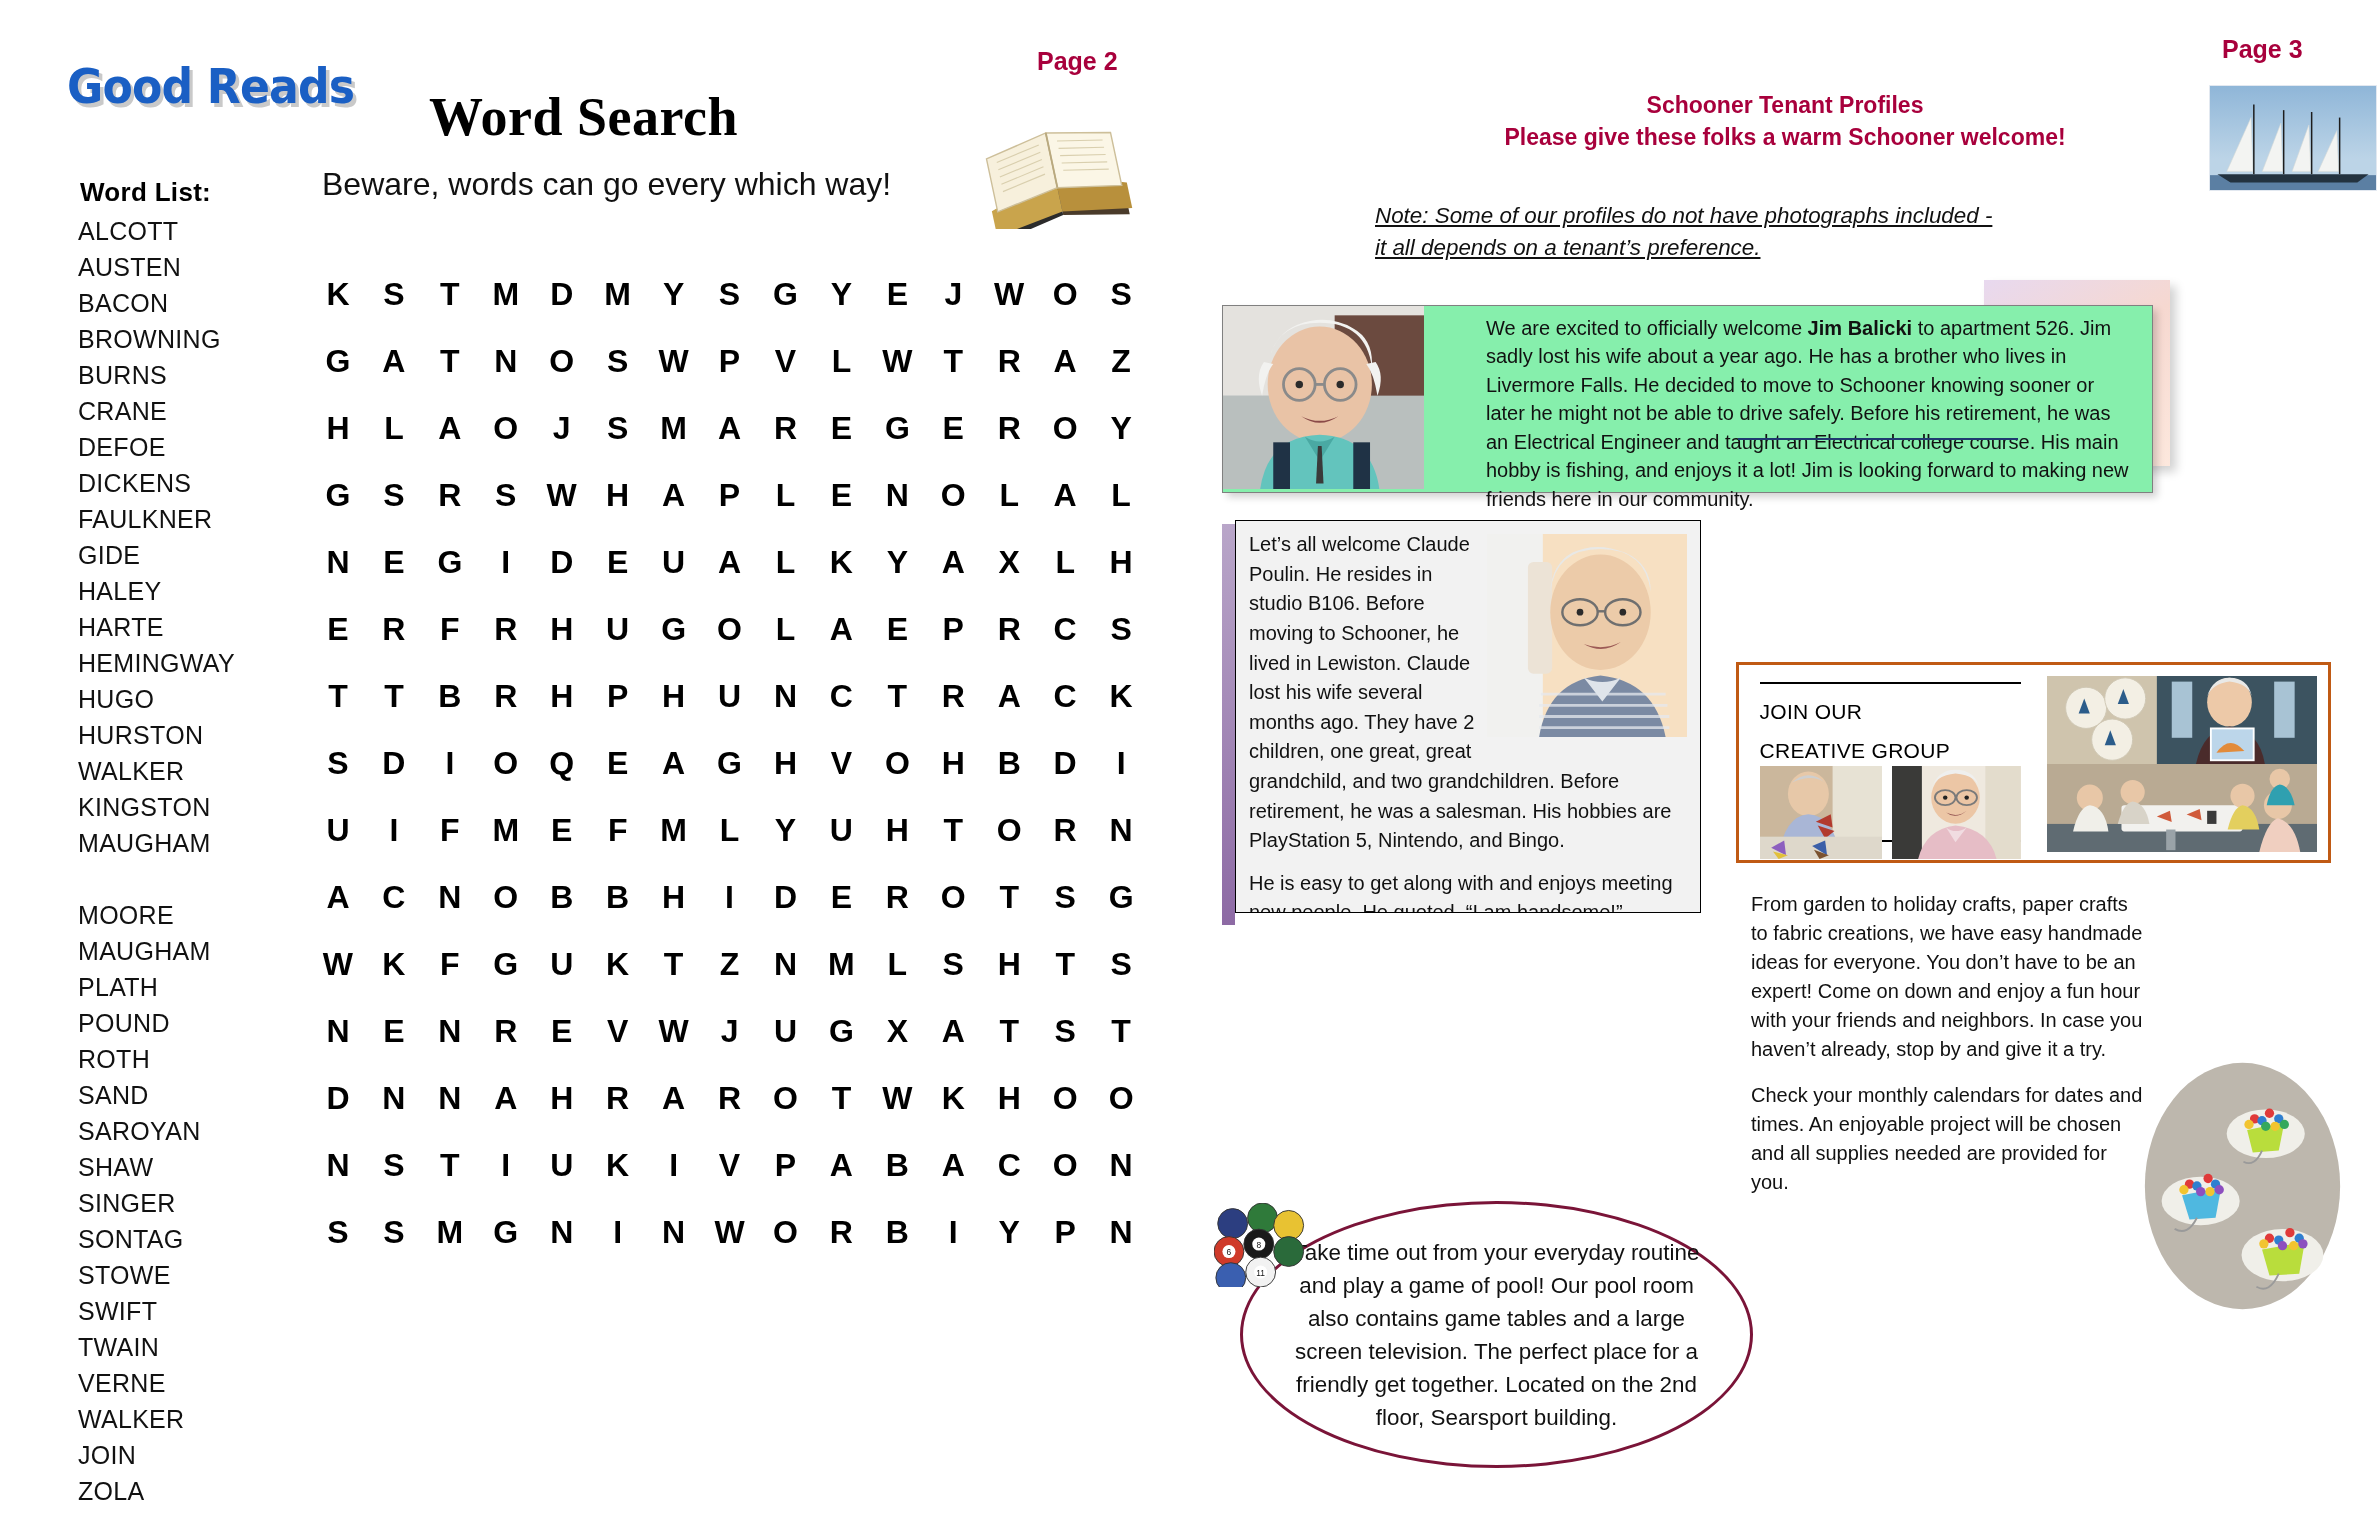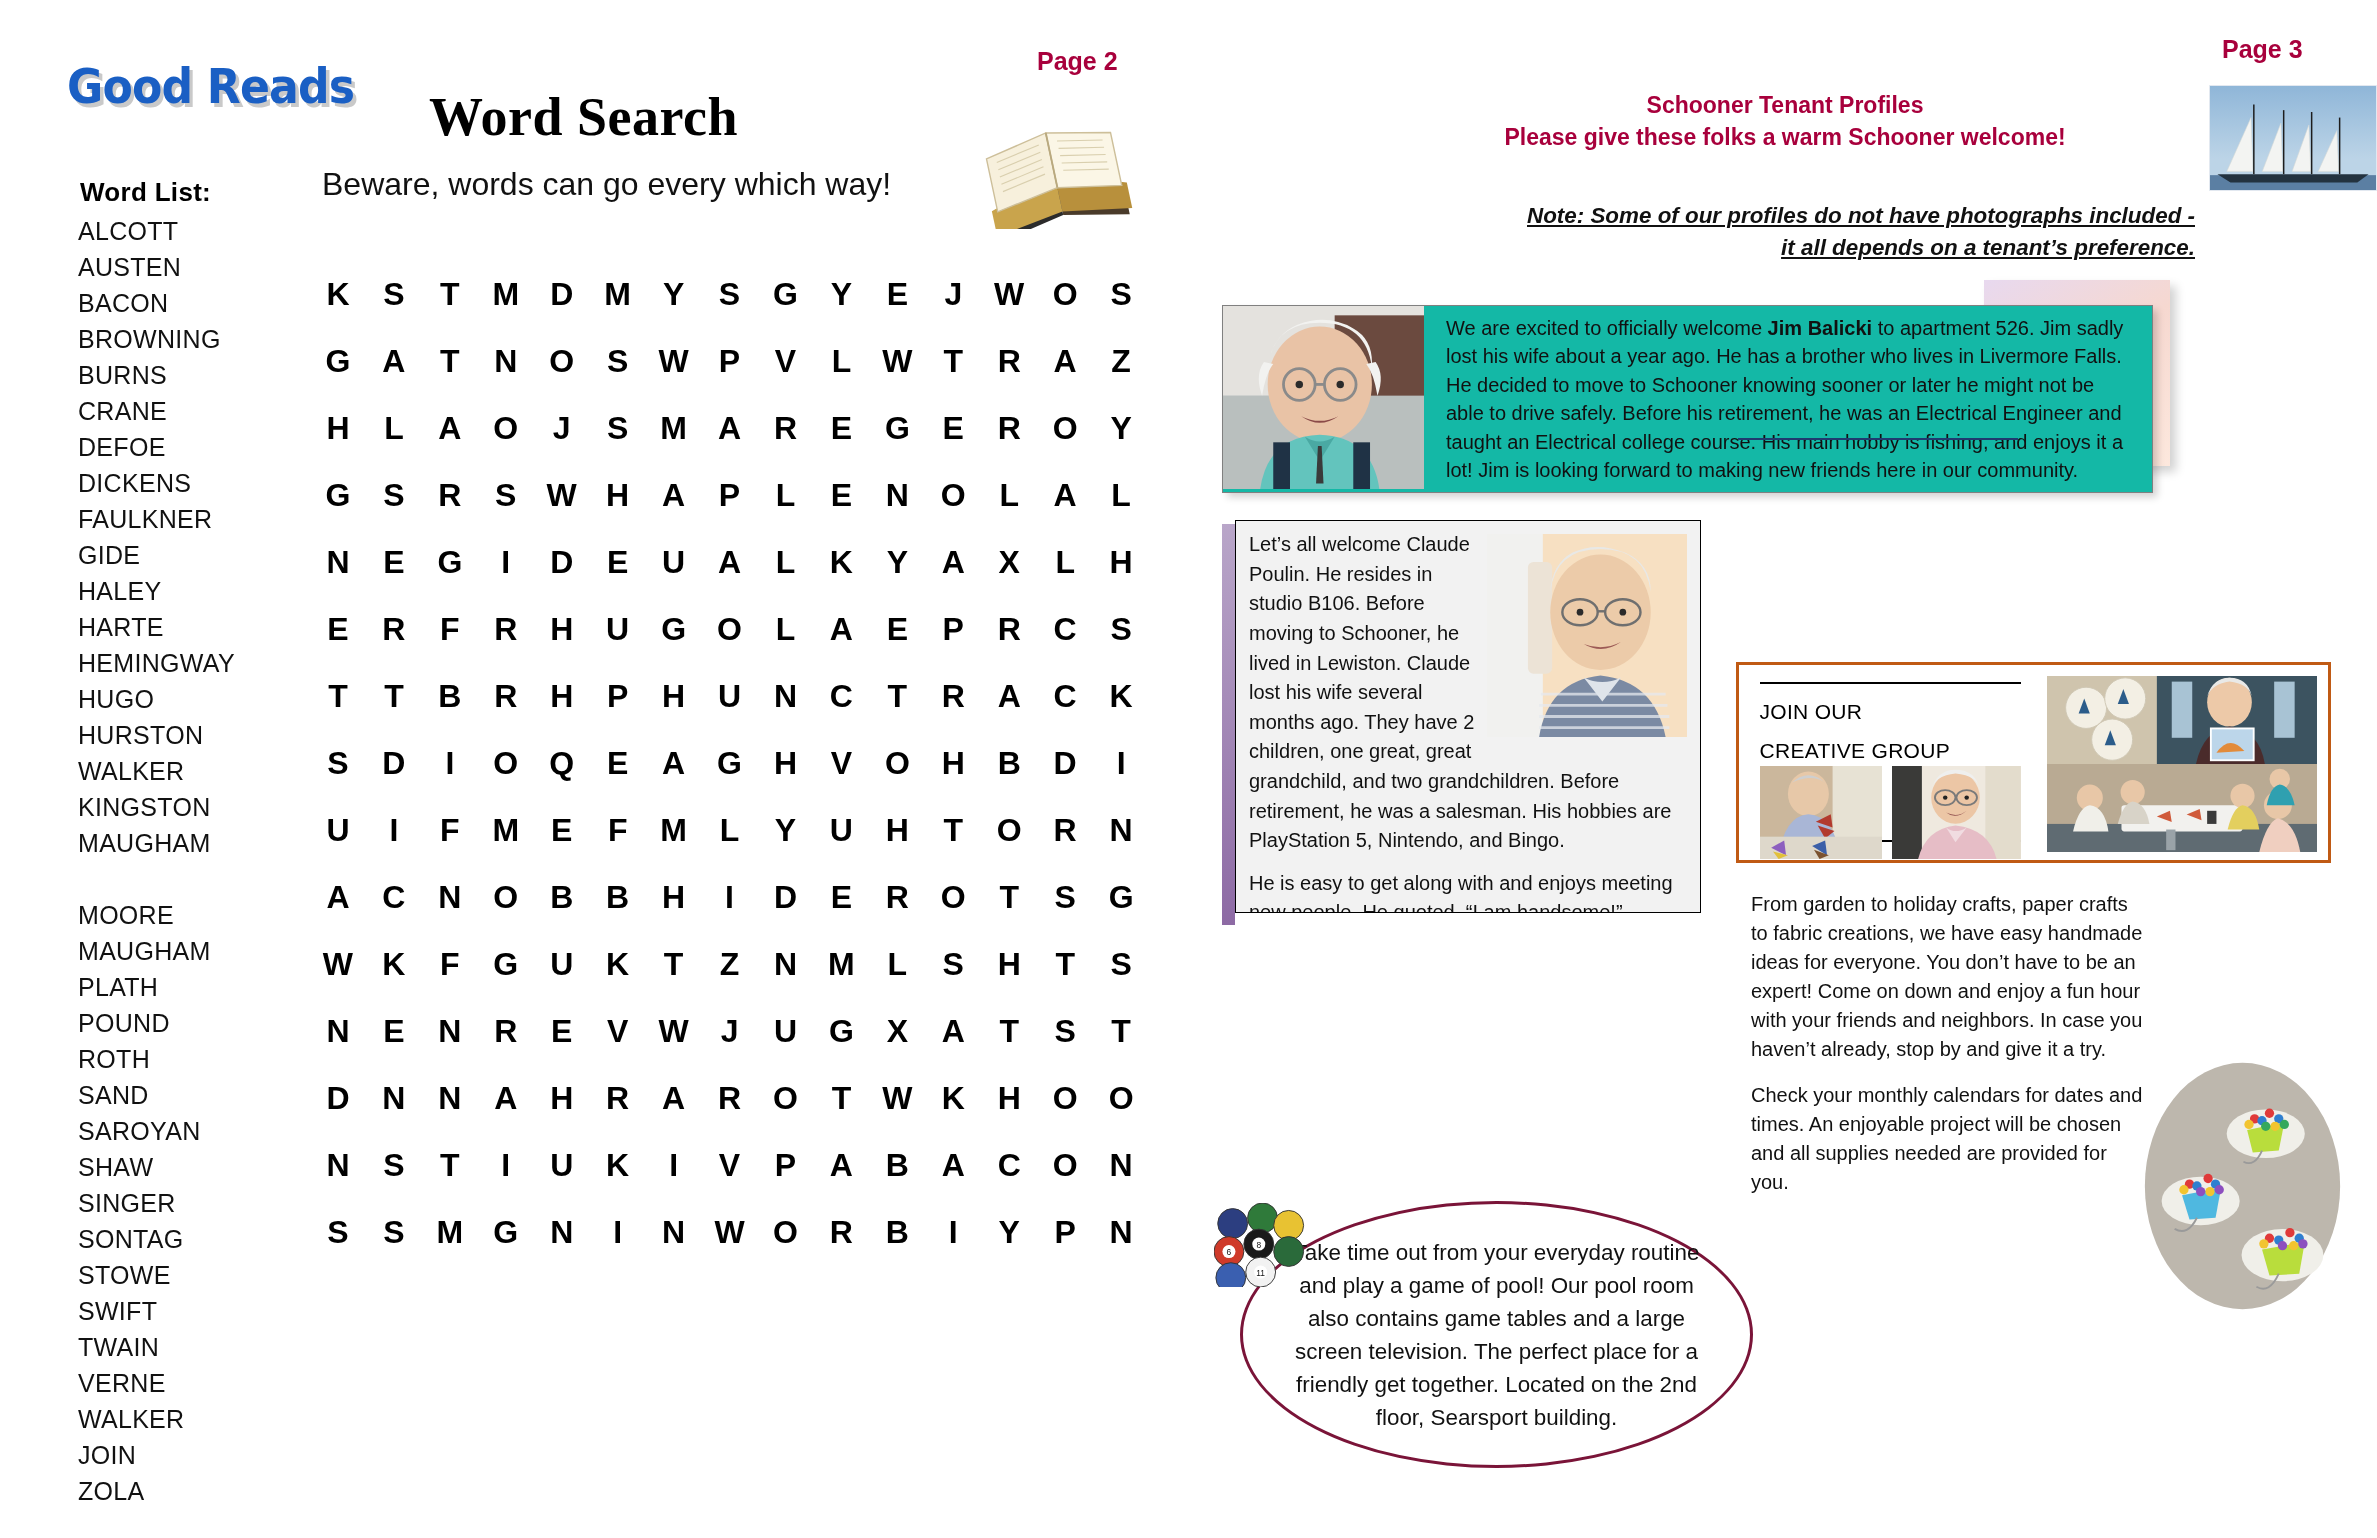--- a/index.html
+++ b/index.html
@@ -96,37 +96,37 @@
     overflow:hidden;border:0;
     box-shadow:0 0 0 0.9px #dfe6ef;
   }
   #profiles-heading{
     position:absolute;left:172px;top:89px;width:820px;
     text-align:center;color:#A8003C;font-weight:bold;font-size:23px;
     line-height:32px;
   }
   #profiles-note{
     position:absolute;left:172px;top:200px;width:820px;
-    text-align:right;font-style:italic;font-size:22.4px;line-height:32px;
+    text-align:left;font-style:italic;font-size:22.4px;line-height:32px;
     color:#111;
-    font-weight:bold;
   }
   #profiles-note .u{ text-decoration:underline; display:inline; }
 
   
   #jim-decor{
     position:absolute;left:781px;top:280px;width:186px;height:186px;
     background:linear-gradient(150deg,#e8d9ef 0%,#f6d8d0 45%,#fde8dd 100%);
     box-shadow:5.6px 5.6px 9.3px rgba(0,0,0,.18);
   }
   #jim-box{
     position:absolute;left:18.6px;top:305px;width:929px;height:186px;
-    background:#14b8a6;border:1.9px solid #808080;
+    background:#86efac;border:1.9px solid #808080;
     box-shadow:4.7px 4.7px 7.5px rgba(0,0,0,.18);
     display:flex;
+    gap:40px;
   }
   #jim-photo{width:201px;height:183px;flex:none;overflow:hidden;position:relative;}
   #jim-text{
     flex:1;padding:7.5px 15px 0 22.4px;
     font-size:20px;line-height:28.5px;color:#111;
   }
   #jim-text b{font-weight:bold;}
   #jim-underline{
     position:absolute;left:535px;top:438px;width:280px;height:0;
     border-top:2.8px solid #1f3a70;

